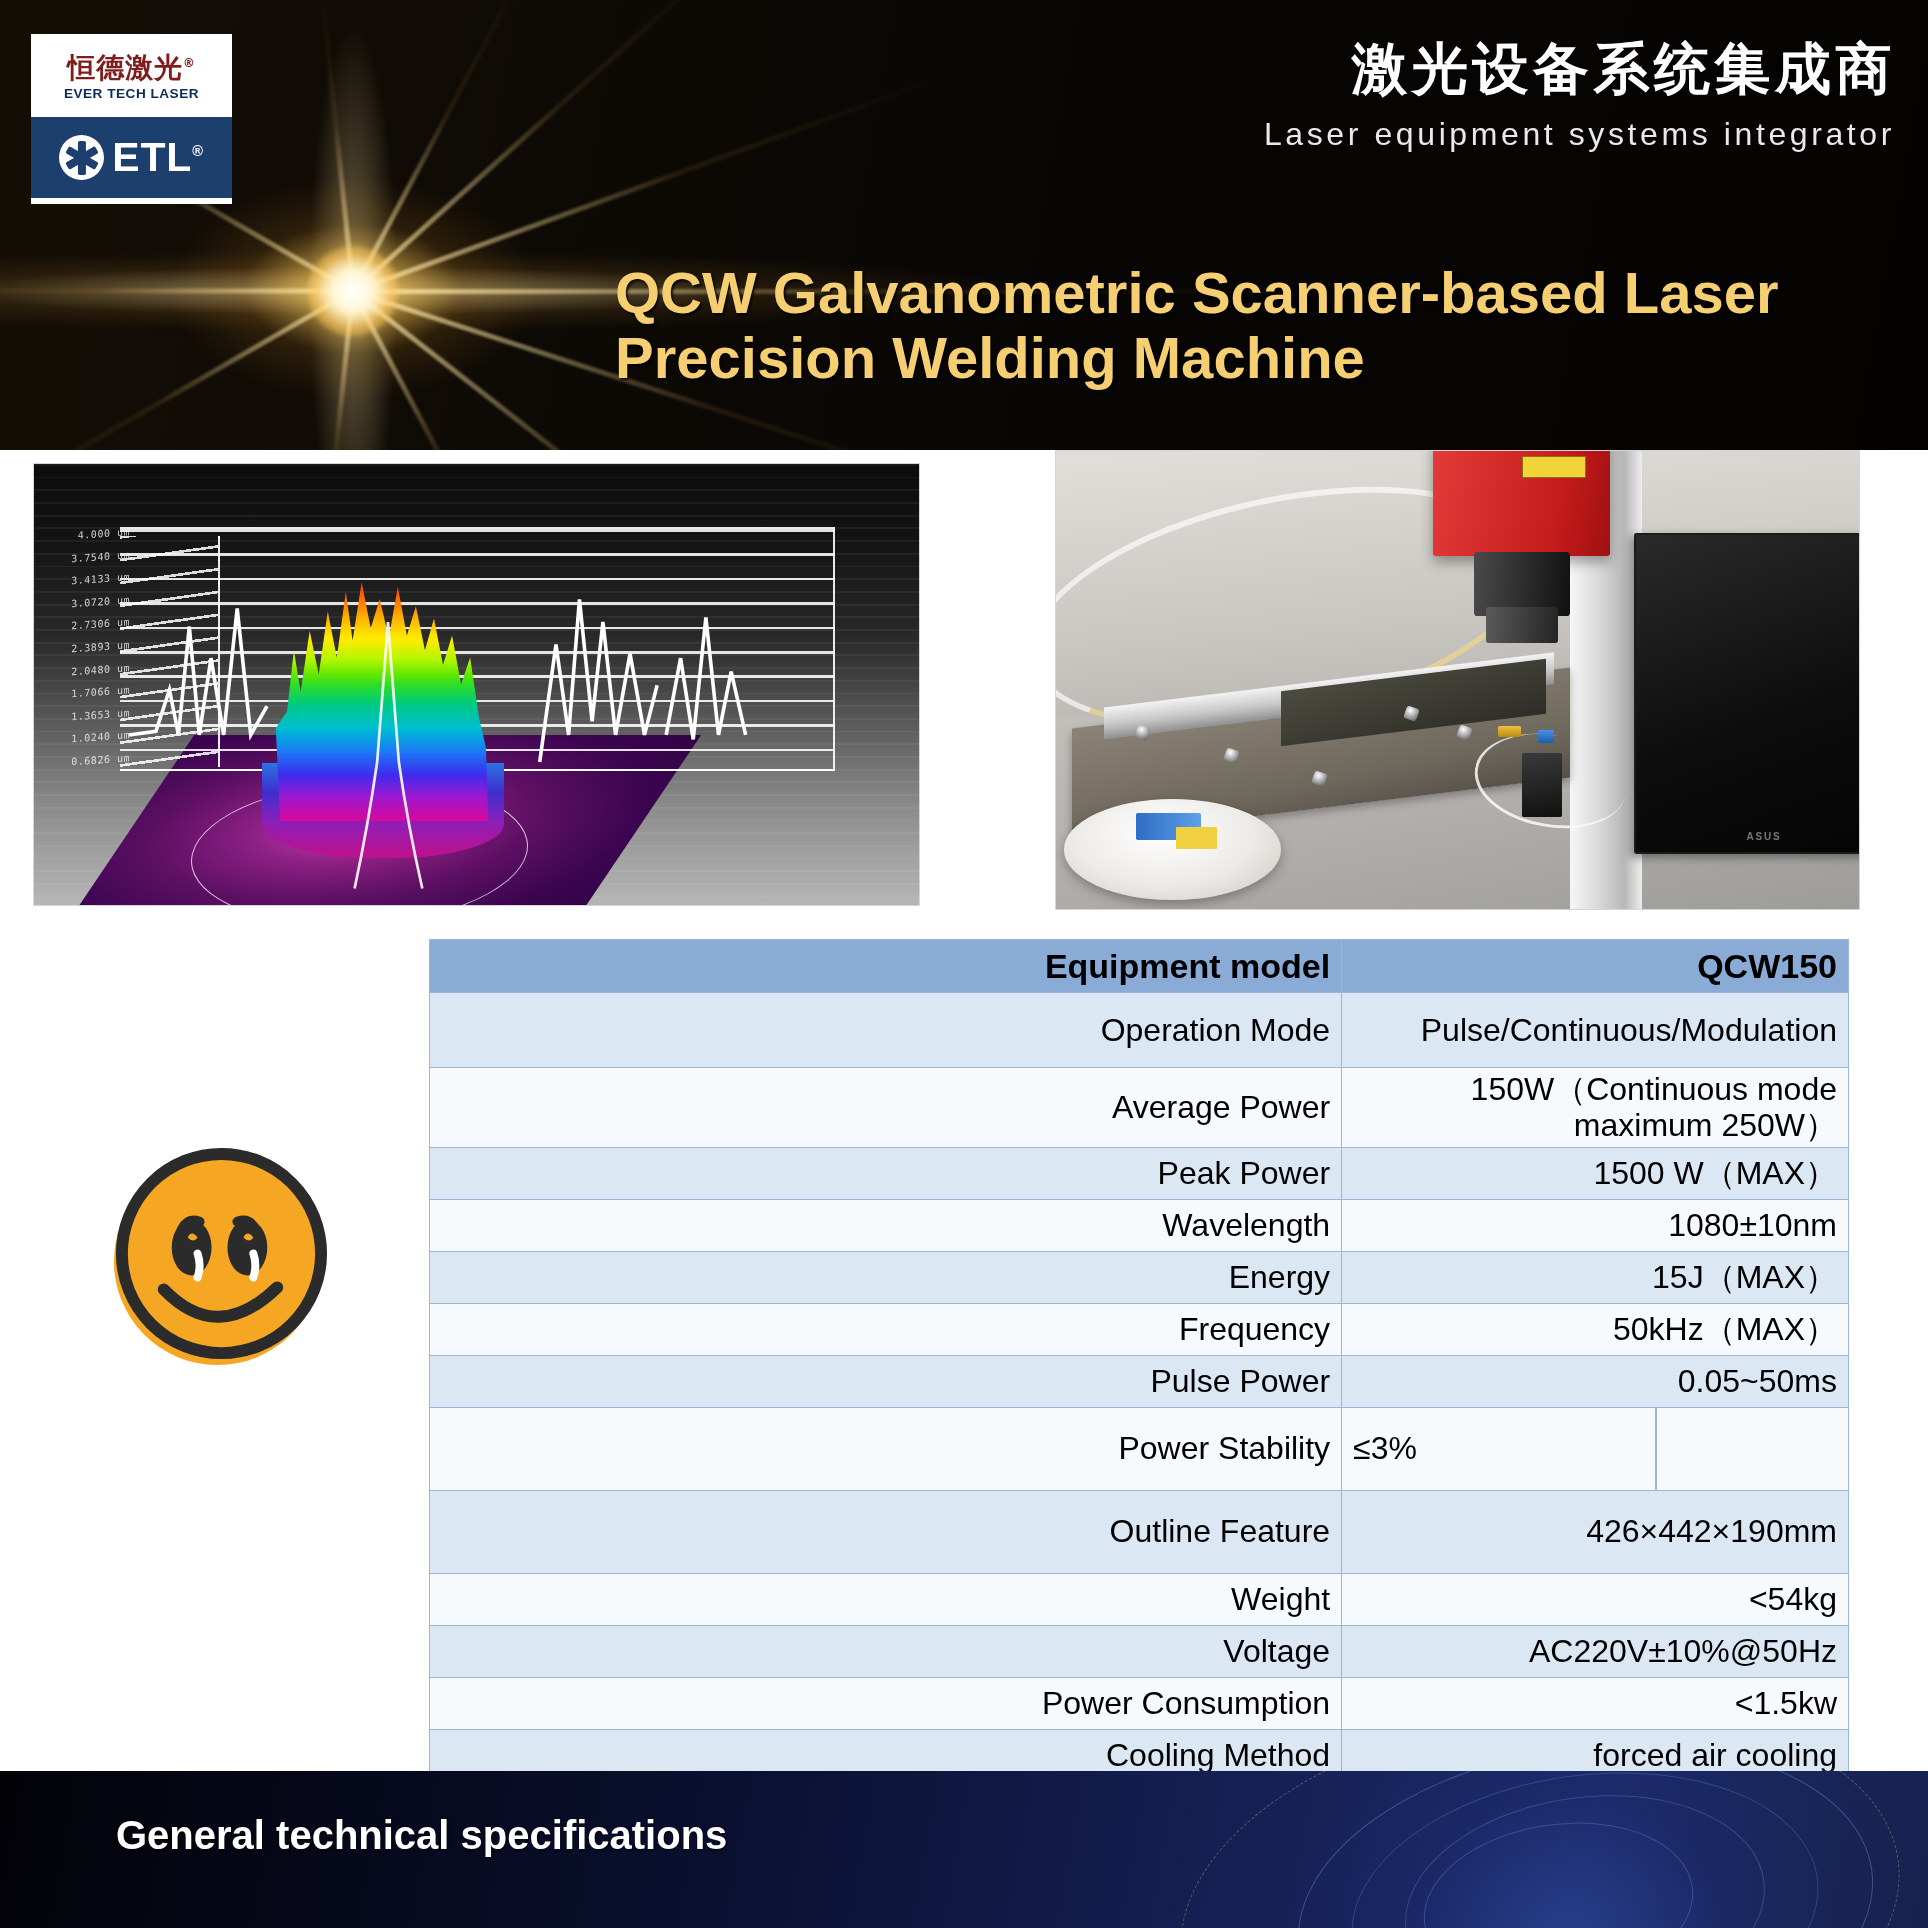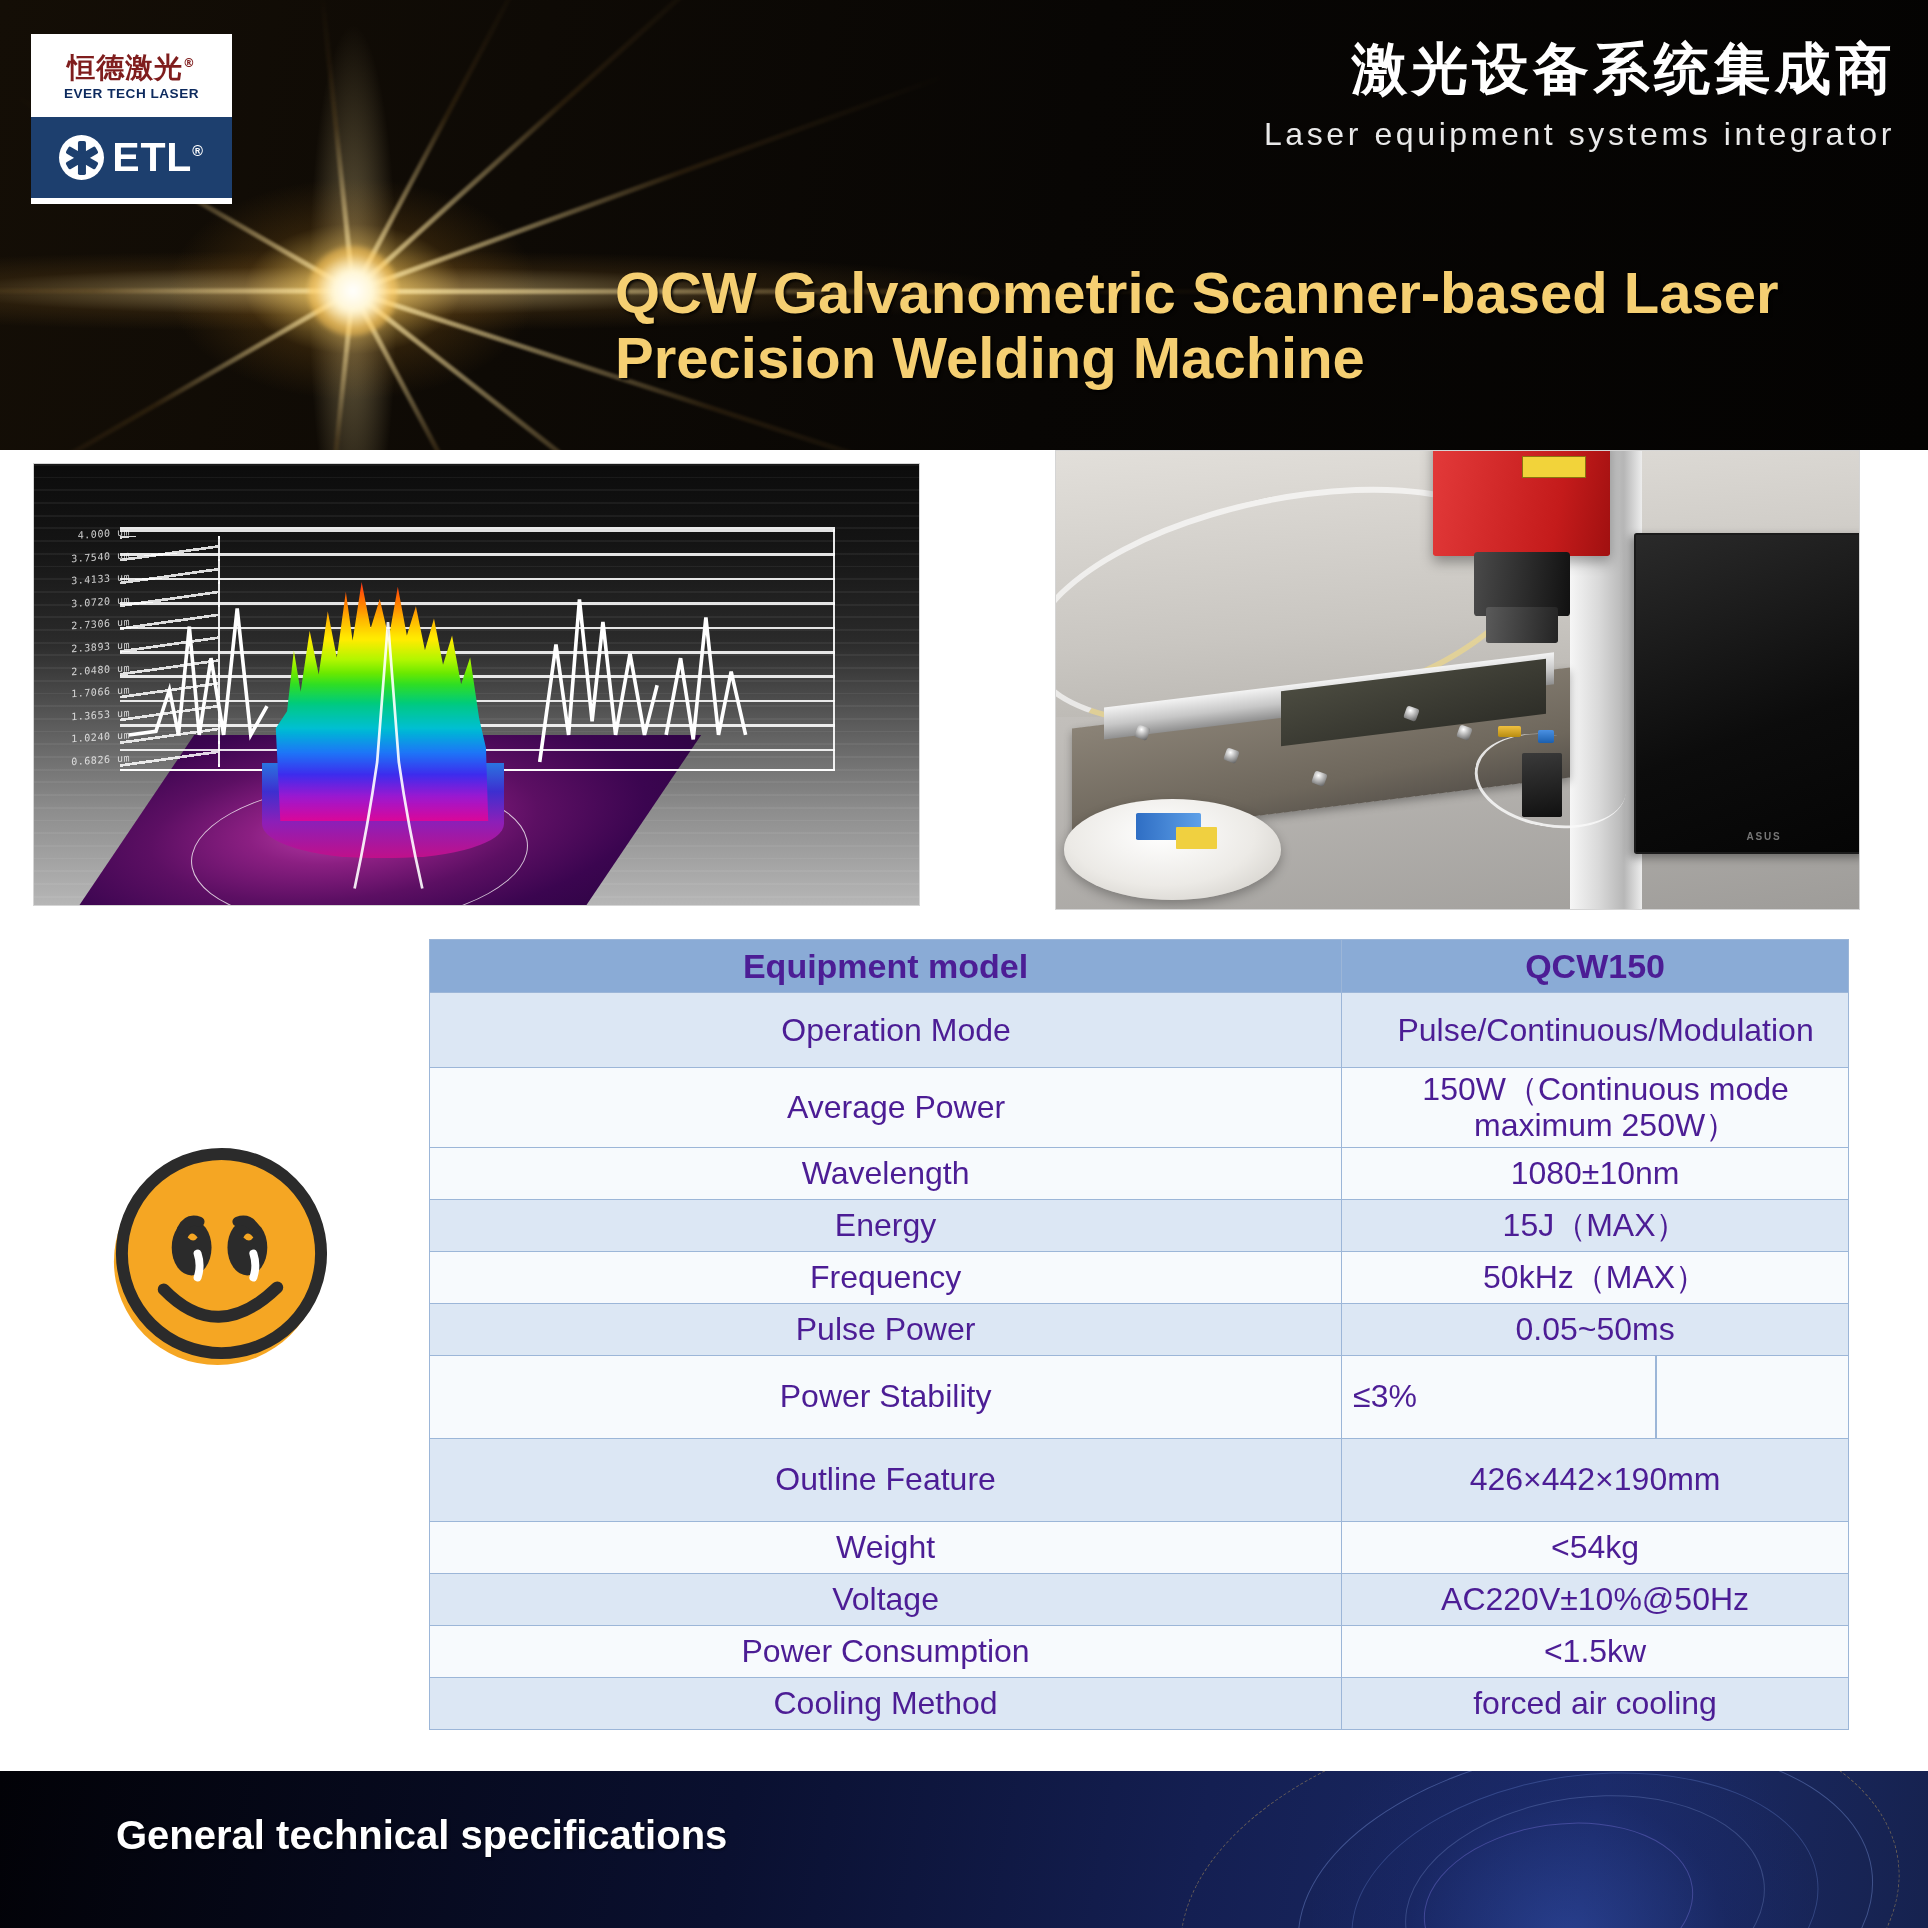--- a/index.html
+++ b/index.html
@@ -235,24 +235,24 @@
   
   .spec-table {
     position:absolute; left:429px; top:939px; width:1420px;
     border-collapse:collapse;
     font-family:"Liberation Sans", sans-serif;
   }
   .spec-table td, .spec-table th {
     border:0.9px solid #9cb6d8;
     padding:3.6px 11px;
     font-size:32px;
-    color:#4c1d95;
+    color:#000000;
     vertical-align:middle;
     line-height:1.12;
-    text-align:center;
+    text-align:right;
   }
   .spec-table .col-k { width:914px; }
   .spec-table .col-v { width:507px; }
   .hdr-row th {
     background:#8aabd6;
     font-weight:700;
     font-size:34px;
     padding:7.2px 11px;
   }
   .row-a td { background:#dce7f4; }
@@ -414,20 +414,24 @@
       </tr>
 
       <tr class="row-a tall">
         <td>Operation Mode</td>
         <td>Pulse/Continuous/Modulation</td>
       </tr>
       <tr class="row-b tall">
         <td>Average Power</td>
         <td>150W（Continuous mode maximum 250W）</td>
       </tr>
+      <tr class="row-a short">
+        <td>Peak Power</td>
+        <td>1500 W（MAX）</td>
+      </tr>
       <tr class="row-b short">
         <td>Wavelength</td>
         <td>1080±10nm</td>
       </tr>
       <tr class="row-a short">
         <td>Energy</td>
         <td>15J（MAX）</td>
       </tr>
       <tr class="row-b short">
         <td>Frequency</td>

